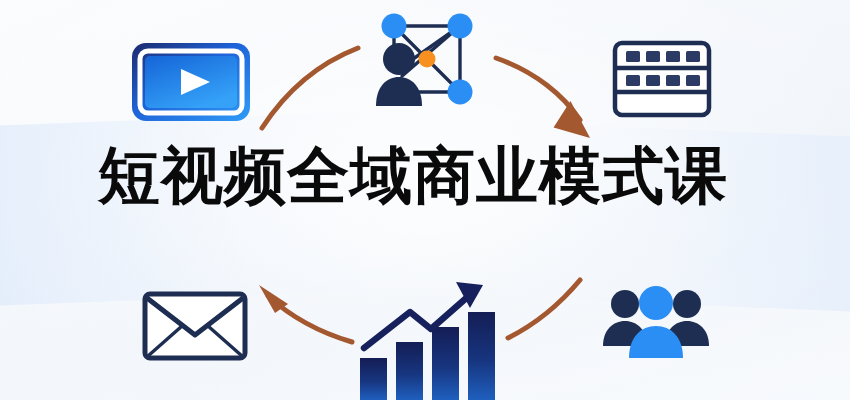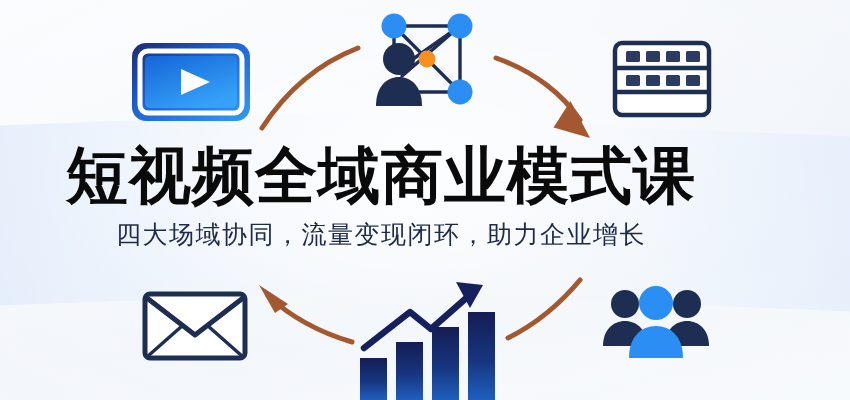--- a/index.html
+++ b/index.html
@@ -53,20 +53,21 @@
     pointer-events: none;
   }
 
   
   .headline-wrap {
     position: absolute;
     left: 0;
     top: 143px;
     width: 762px;
     text-align: center;
+    padding-left: 32px;
   }
   .headline {
     font-size: 62px;
     line-height: 66px;
     font-weight: 700;
     color: #0a0a0a;
     letter-spacing: 1px;
     white-space: nowrap;
   }
   .subhead {
@@ -234,16 +235,15 @@
       </g>
       <g fill="#2b8ef5">
         <circle cx="55" cy="20" r="17"></circle>
         <path d="M28,75 C28,54 40,43 55,43 C70,43 82,54 82,75 Z"></path>
       </g>
     </svg>
   </div>
 
   <div class="headline-wrap">
     <div class="headline">短视频全域商业模式课</div>
-    <div class="subhead">四大场域协同，流量变现闭环，助力企业增长</div>
   </div>
 
 </div>
 
 </body></html>

